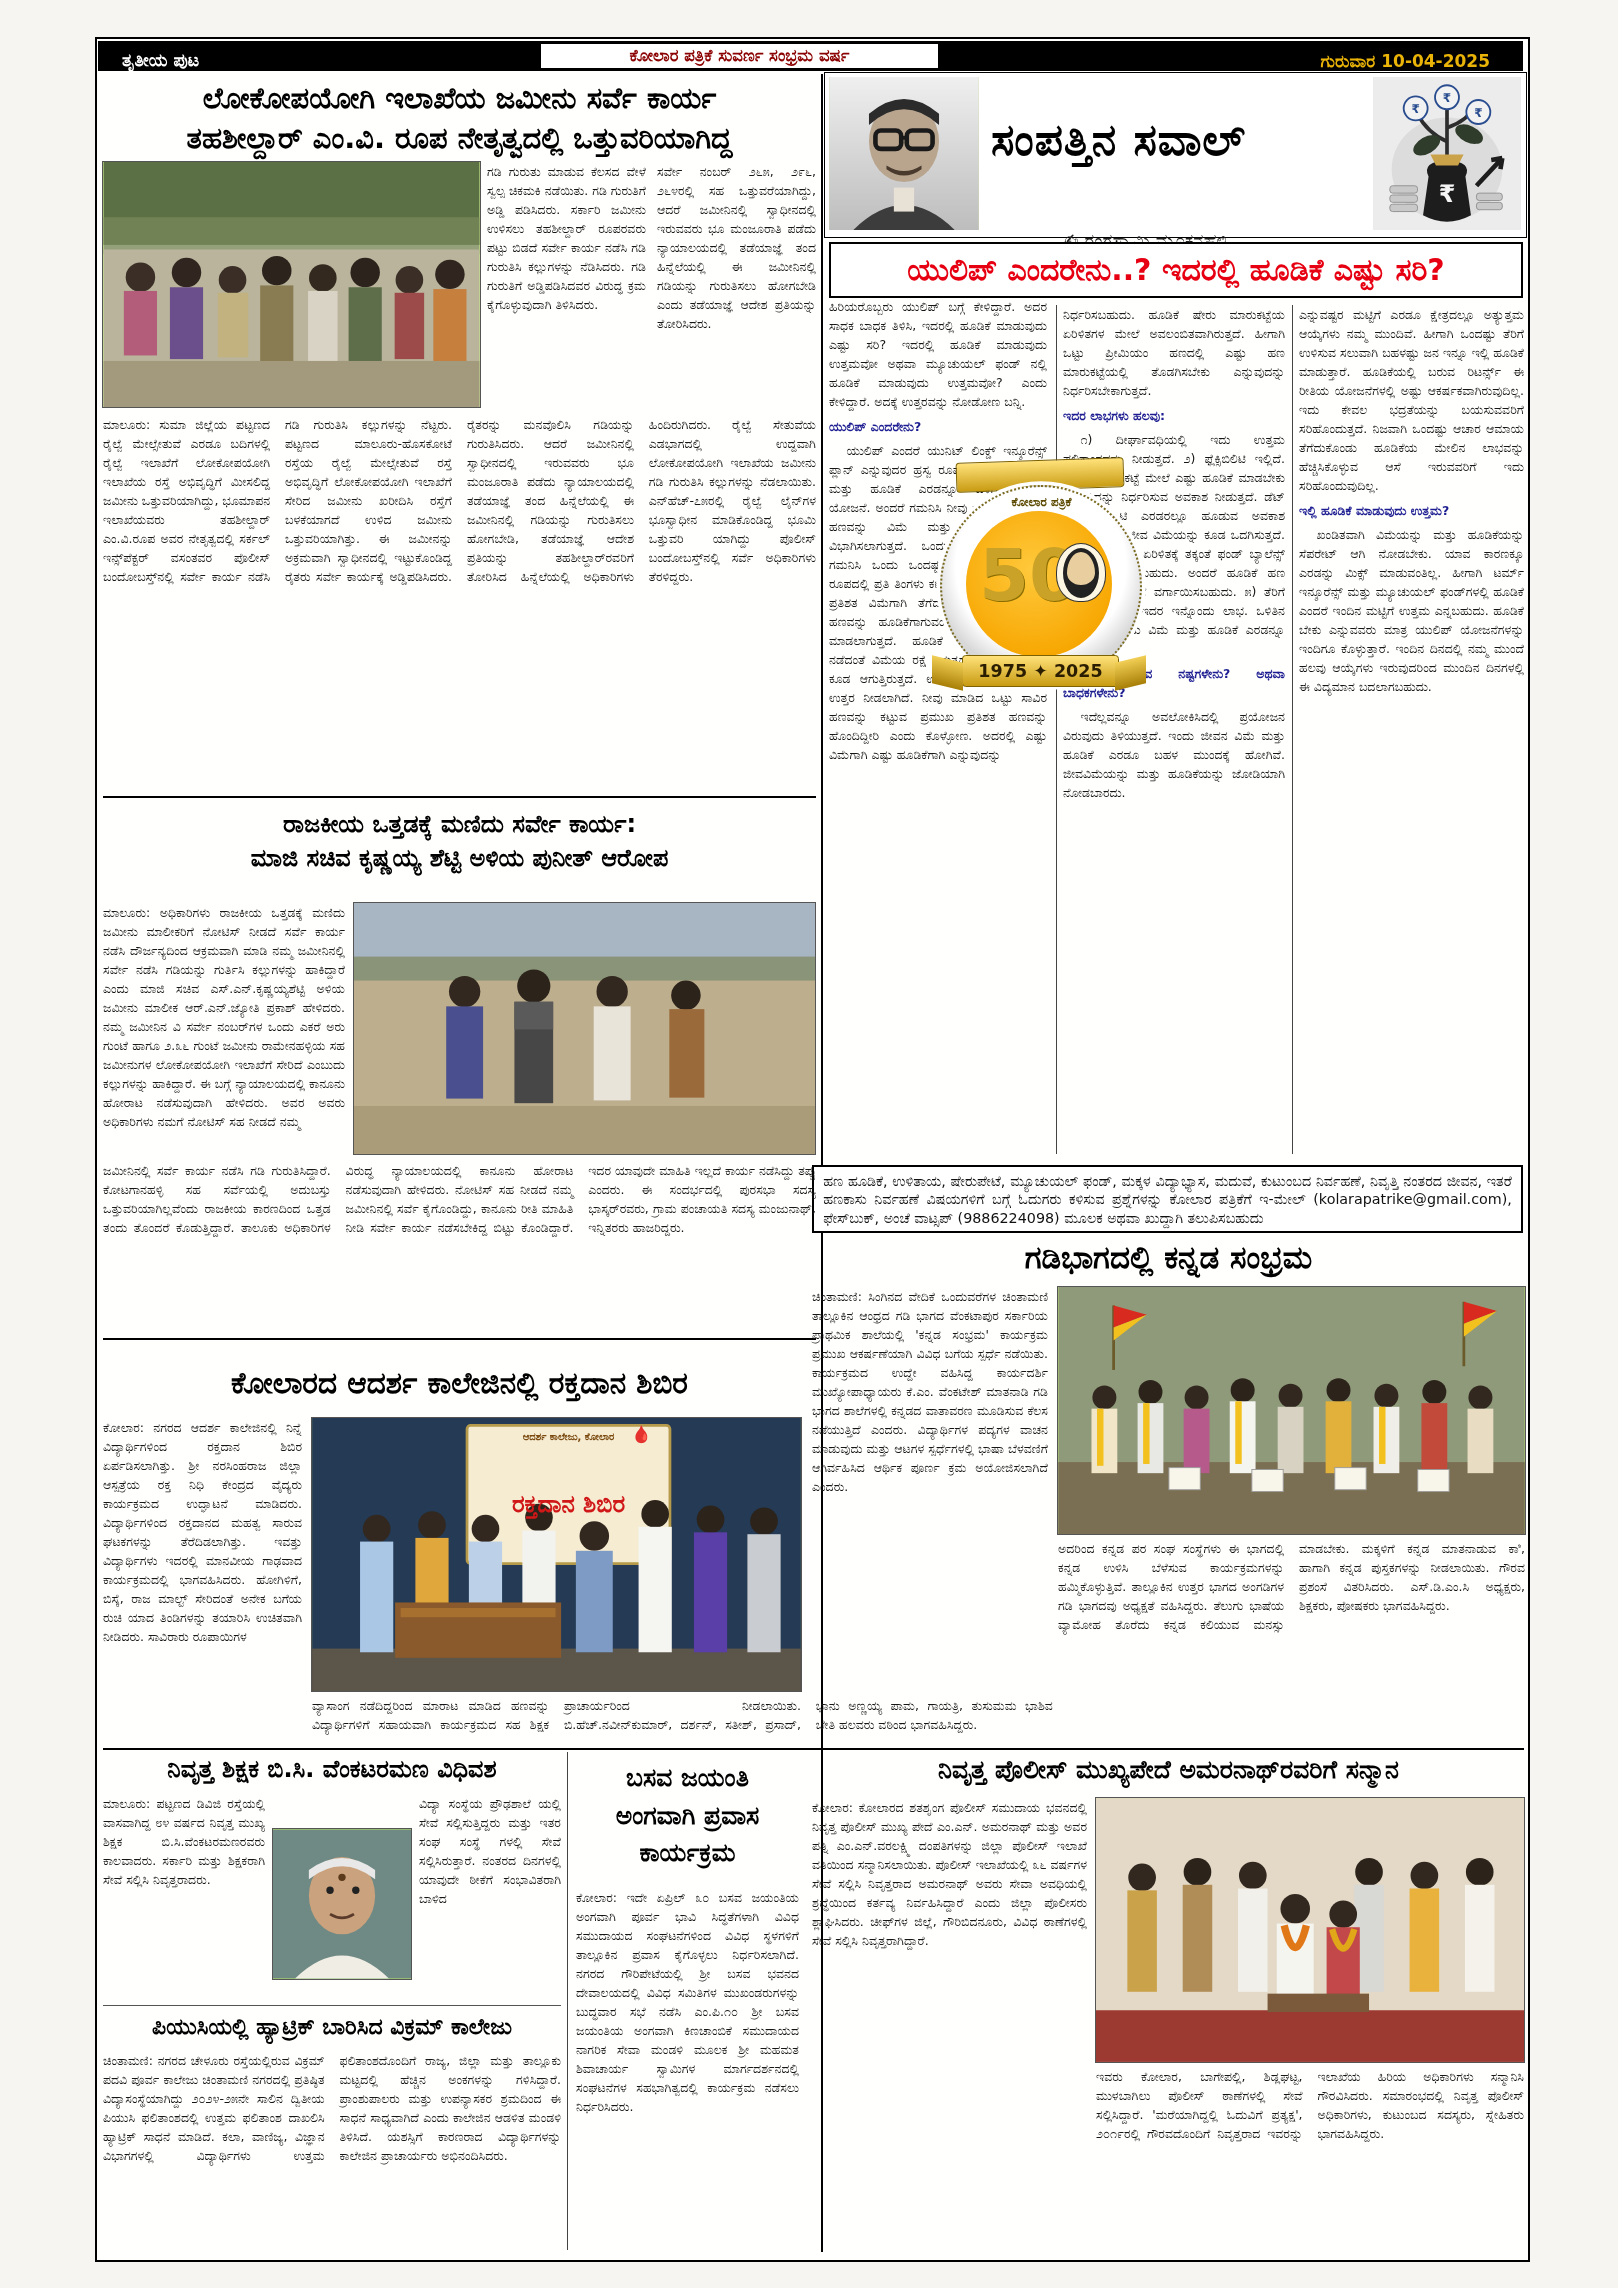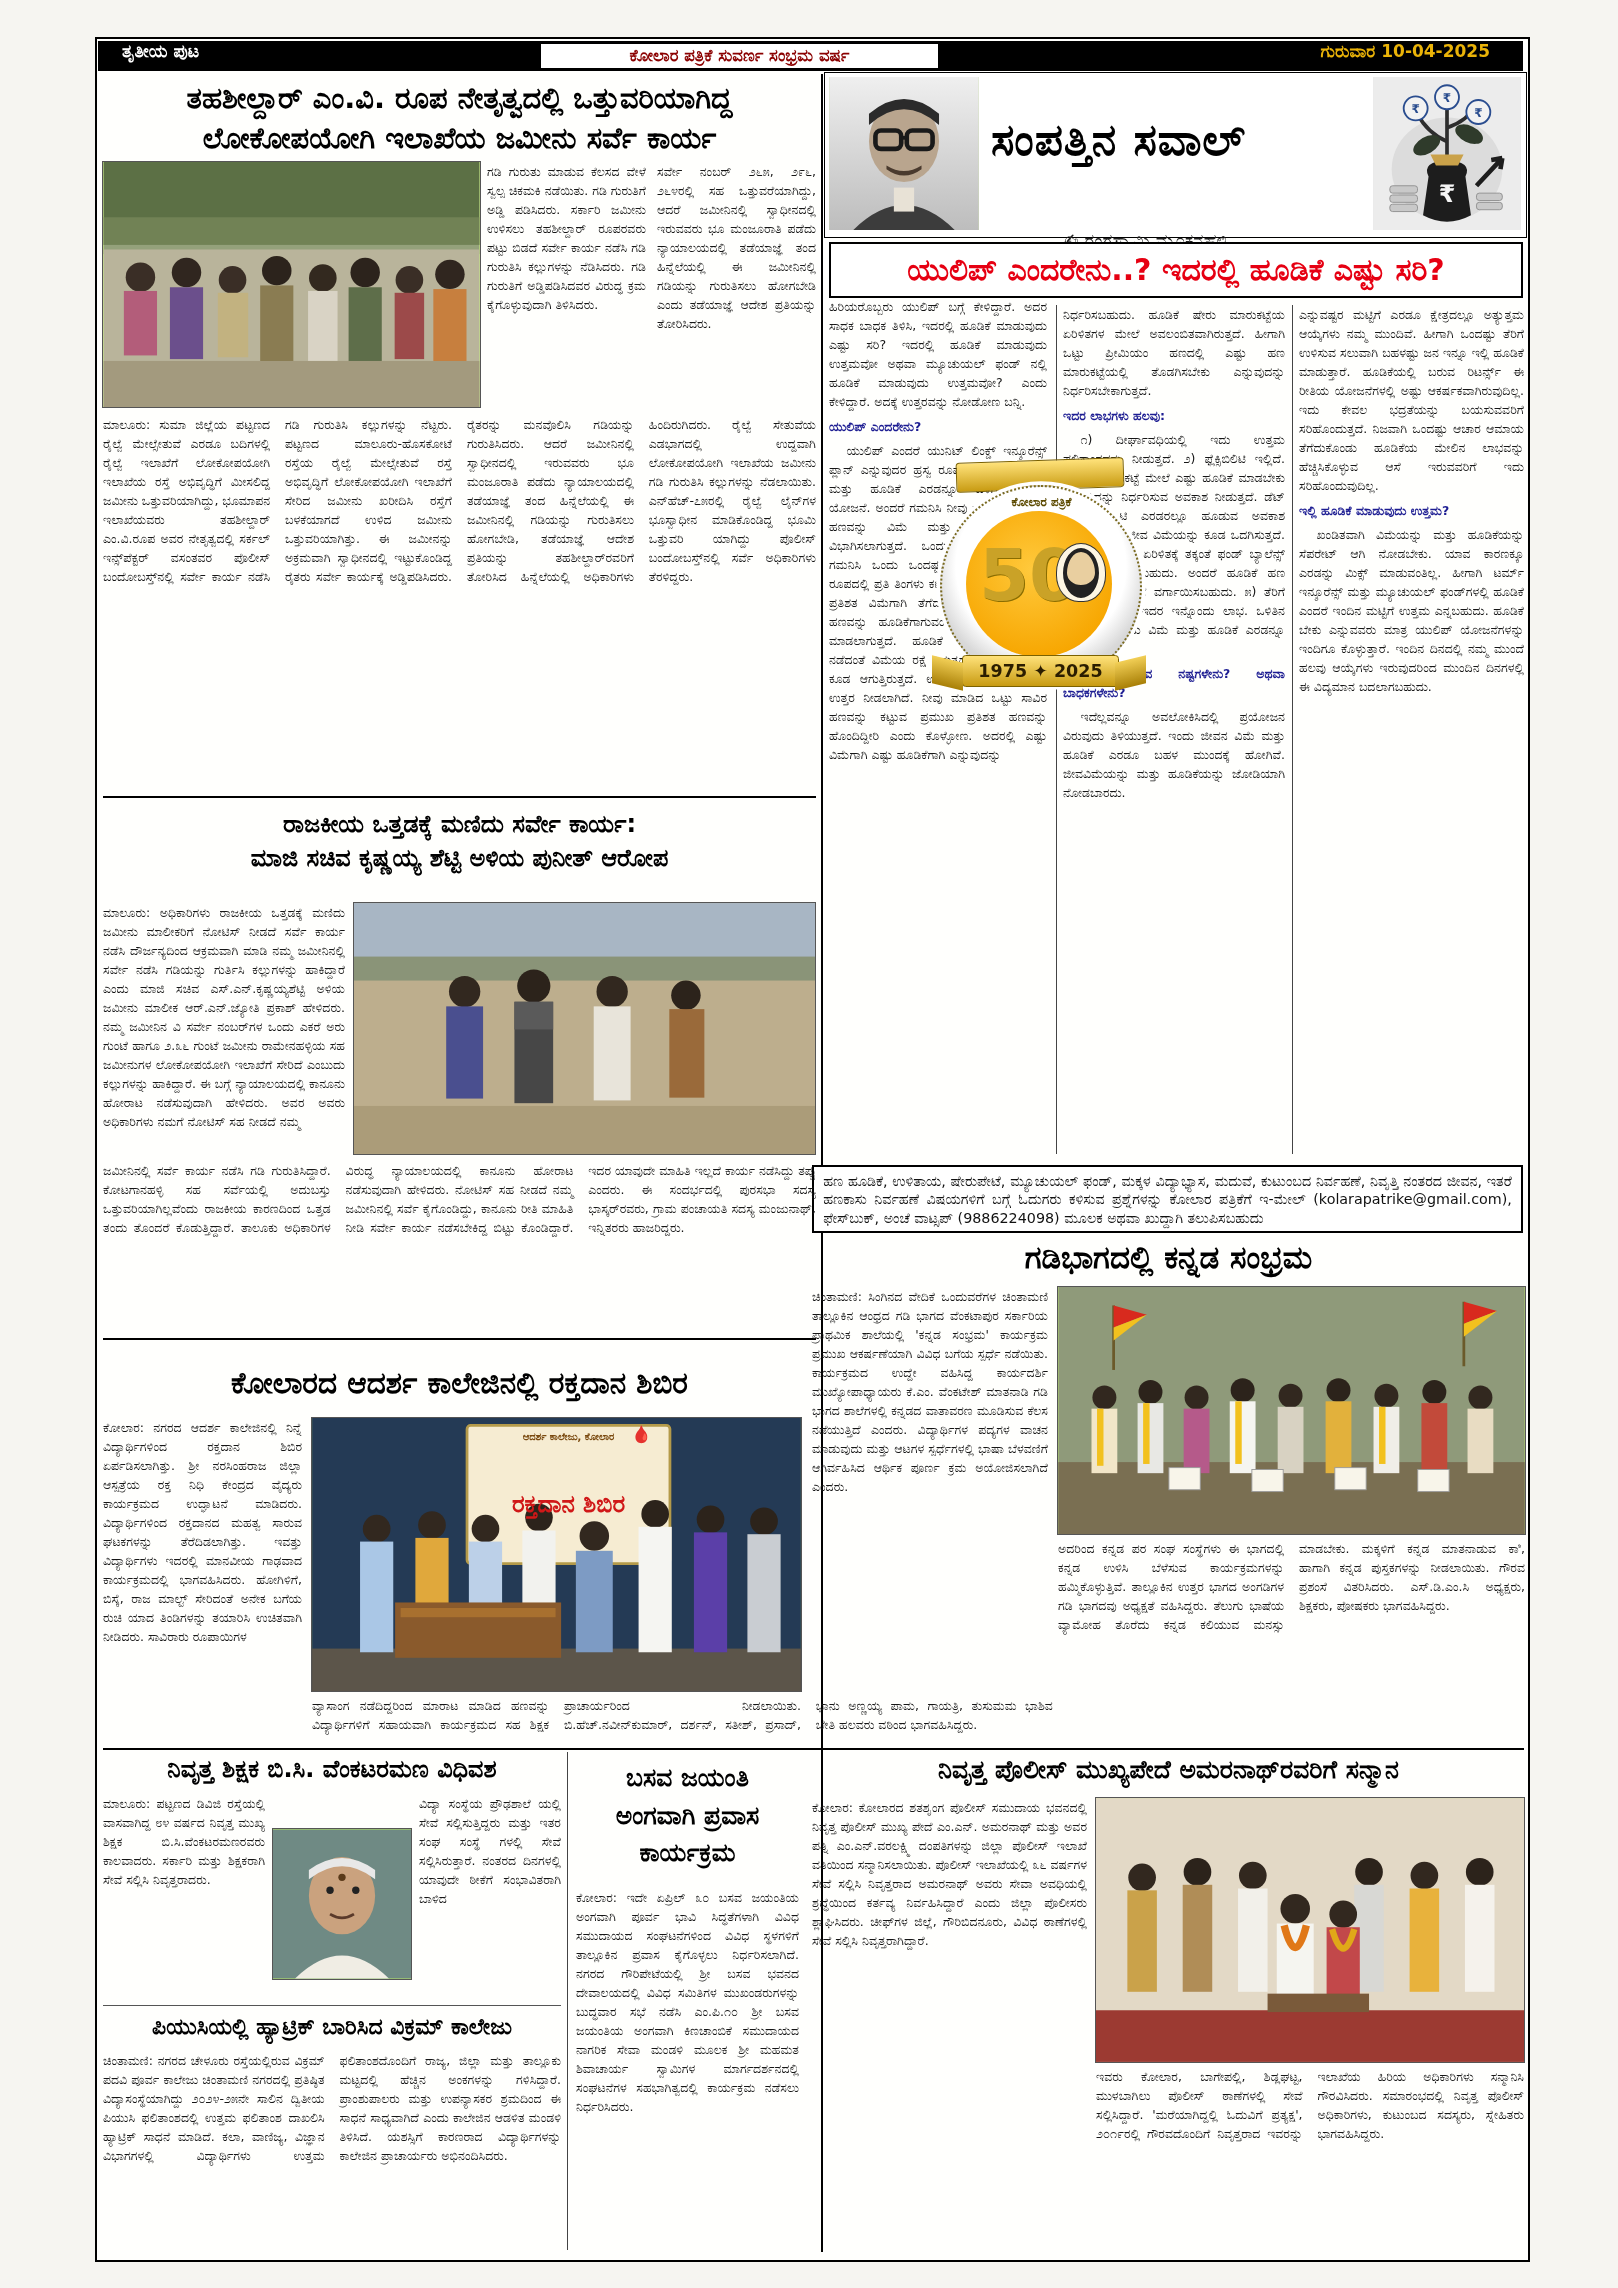--- a/index.html
+++ b/index.html
@@ -1,21 +1,21 @@
 <!DOCTYPE html>
 <html style="font-size:14.8px"><head>
 <meta charset="utf-8">
 <style>
   html,body{margin:0;padding:0;}
   body{width:1619px;height:2289px;position:relative;background:#f6f5f1;
        font-family:"DejaVu Sans",sans-serif;color:#111;}
   .abs{position:absolute;}
   .frame{left:95px;top:37px;width:1431px;height:2221px;border:2.8px solid #000;background:#fffffd;}
   
-  .masthead{left:98px;top:41px;width:1425px;height:29.5px;background:#000;display:flex;align-items:flex-start;}
+  .masthead{left:98px;top:41px;width:1425px;height:29.5px;background:#000;display:flex;align-items:flex-end;}
   .mh-left{color:#fff;font-weight:bold;font-size:17.5px;margin-left:24px;white-space:nowrap;}
   .mh-center{position:absolute;left:443px;width:397px;top:2.8px;height:24px;background:#fff;
              display:flex;align-items:center;justify-content:center;}
   .mh-center span{color:#8b0000;font-weight:bold;font-size:16.6px;white-space:nowrap;}
   .mh-right{position:absolute;right:33px;color:#eab308;font-weight:bold;font-size:17px;white-space:nowrap;}
   
   .headline{font-weight:bold;color:#000;text-align:center;}
   .hl-line{display:block;}
   .body-txt{font-size:12.5px;line-height:1.52;text-align:justify;color:#161616;
             font-family:"DejaVu Sans",sans-serif;}
@@ -69,22 +69,22 @@
   <div class="mh-left">ತೃತೀಯ ಪುಟ</div>
   <div class="mh-center">
     <span>ಕೋಲಾರ ಪತ್ರಿಕೆ ಸುವರ್ಣ ಸಂಭ್ರಮ ವರ್ಷ</span>
   </div>
   <div class="mh-right">ಗುರುವಾರ 10-04-2025</div>
 </div>
 
 <div class="abs vrule" style="left:821px;top:74px;height:2178px;"></div>
 
 <div class="abs headline" style="left:103px;top:78px;width:713px;font-size:29px;line-height:1.38;">
+  <span class="hl-line">ಲೋಕೋಪಯೋಗಿ ಇಲಾಖೆಯ ಜಮೀನು ಸರ್ವೆ ಕಾರ್ಯ</span>
   <span class="hl-line">ತಹಶೀಲ್ದಾರ್ ಎಂ.ವಿ. ರೂಪ ನೇತೃತ್ವದಲ್ಲಿ ಒತ್ತುವರಿಯಾಗಿದ್ದ</span>
-  <span class="hl-line">ಲೋಕೋಪಯೋಗಿ ಇಲಾಖೆಯ ಜಮೀನು ಸರ್ವೆ ಕಾರ್ಯ</span>
 </div>
 
 <div class="abs photo" style="left:103px;top:162px;width:377px;height:245px;">
   <svg width="377" height="245" viewBox="0 0 408 266">
     <rect width="408" height="266" fill="#cfd6c2"></rect>
     <rect width="408" height="90" fill="#5c7045"></rect>
     <rect y="60" width="408" height="40" fill="#7b8a5c" opacity="0.7"></rect>
     <rect y="95" width="408" height="171" fill="#b9b49b"></rect>
     <g>
       <circle cx="40" cy="125" r="16" fill="#3a2e26"></circle>

